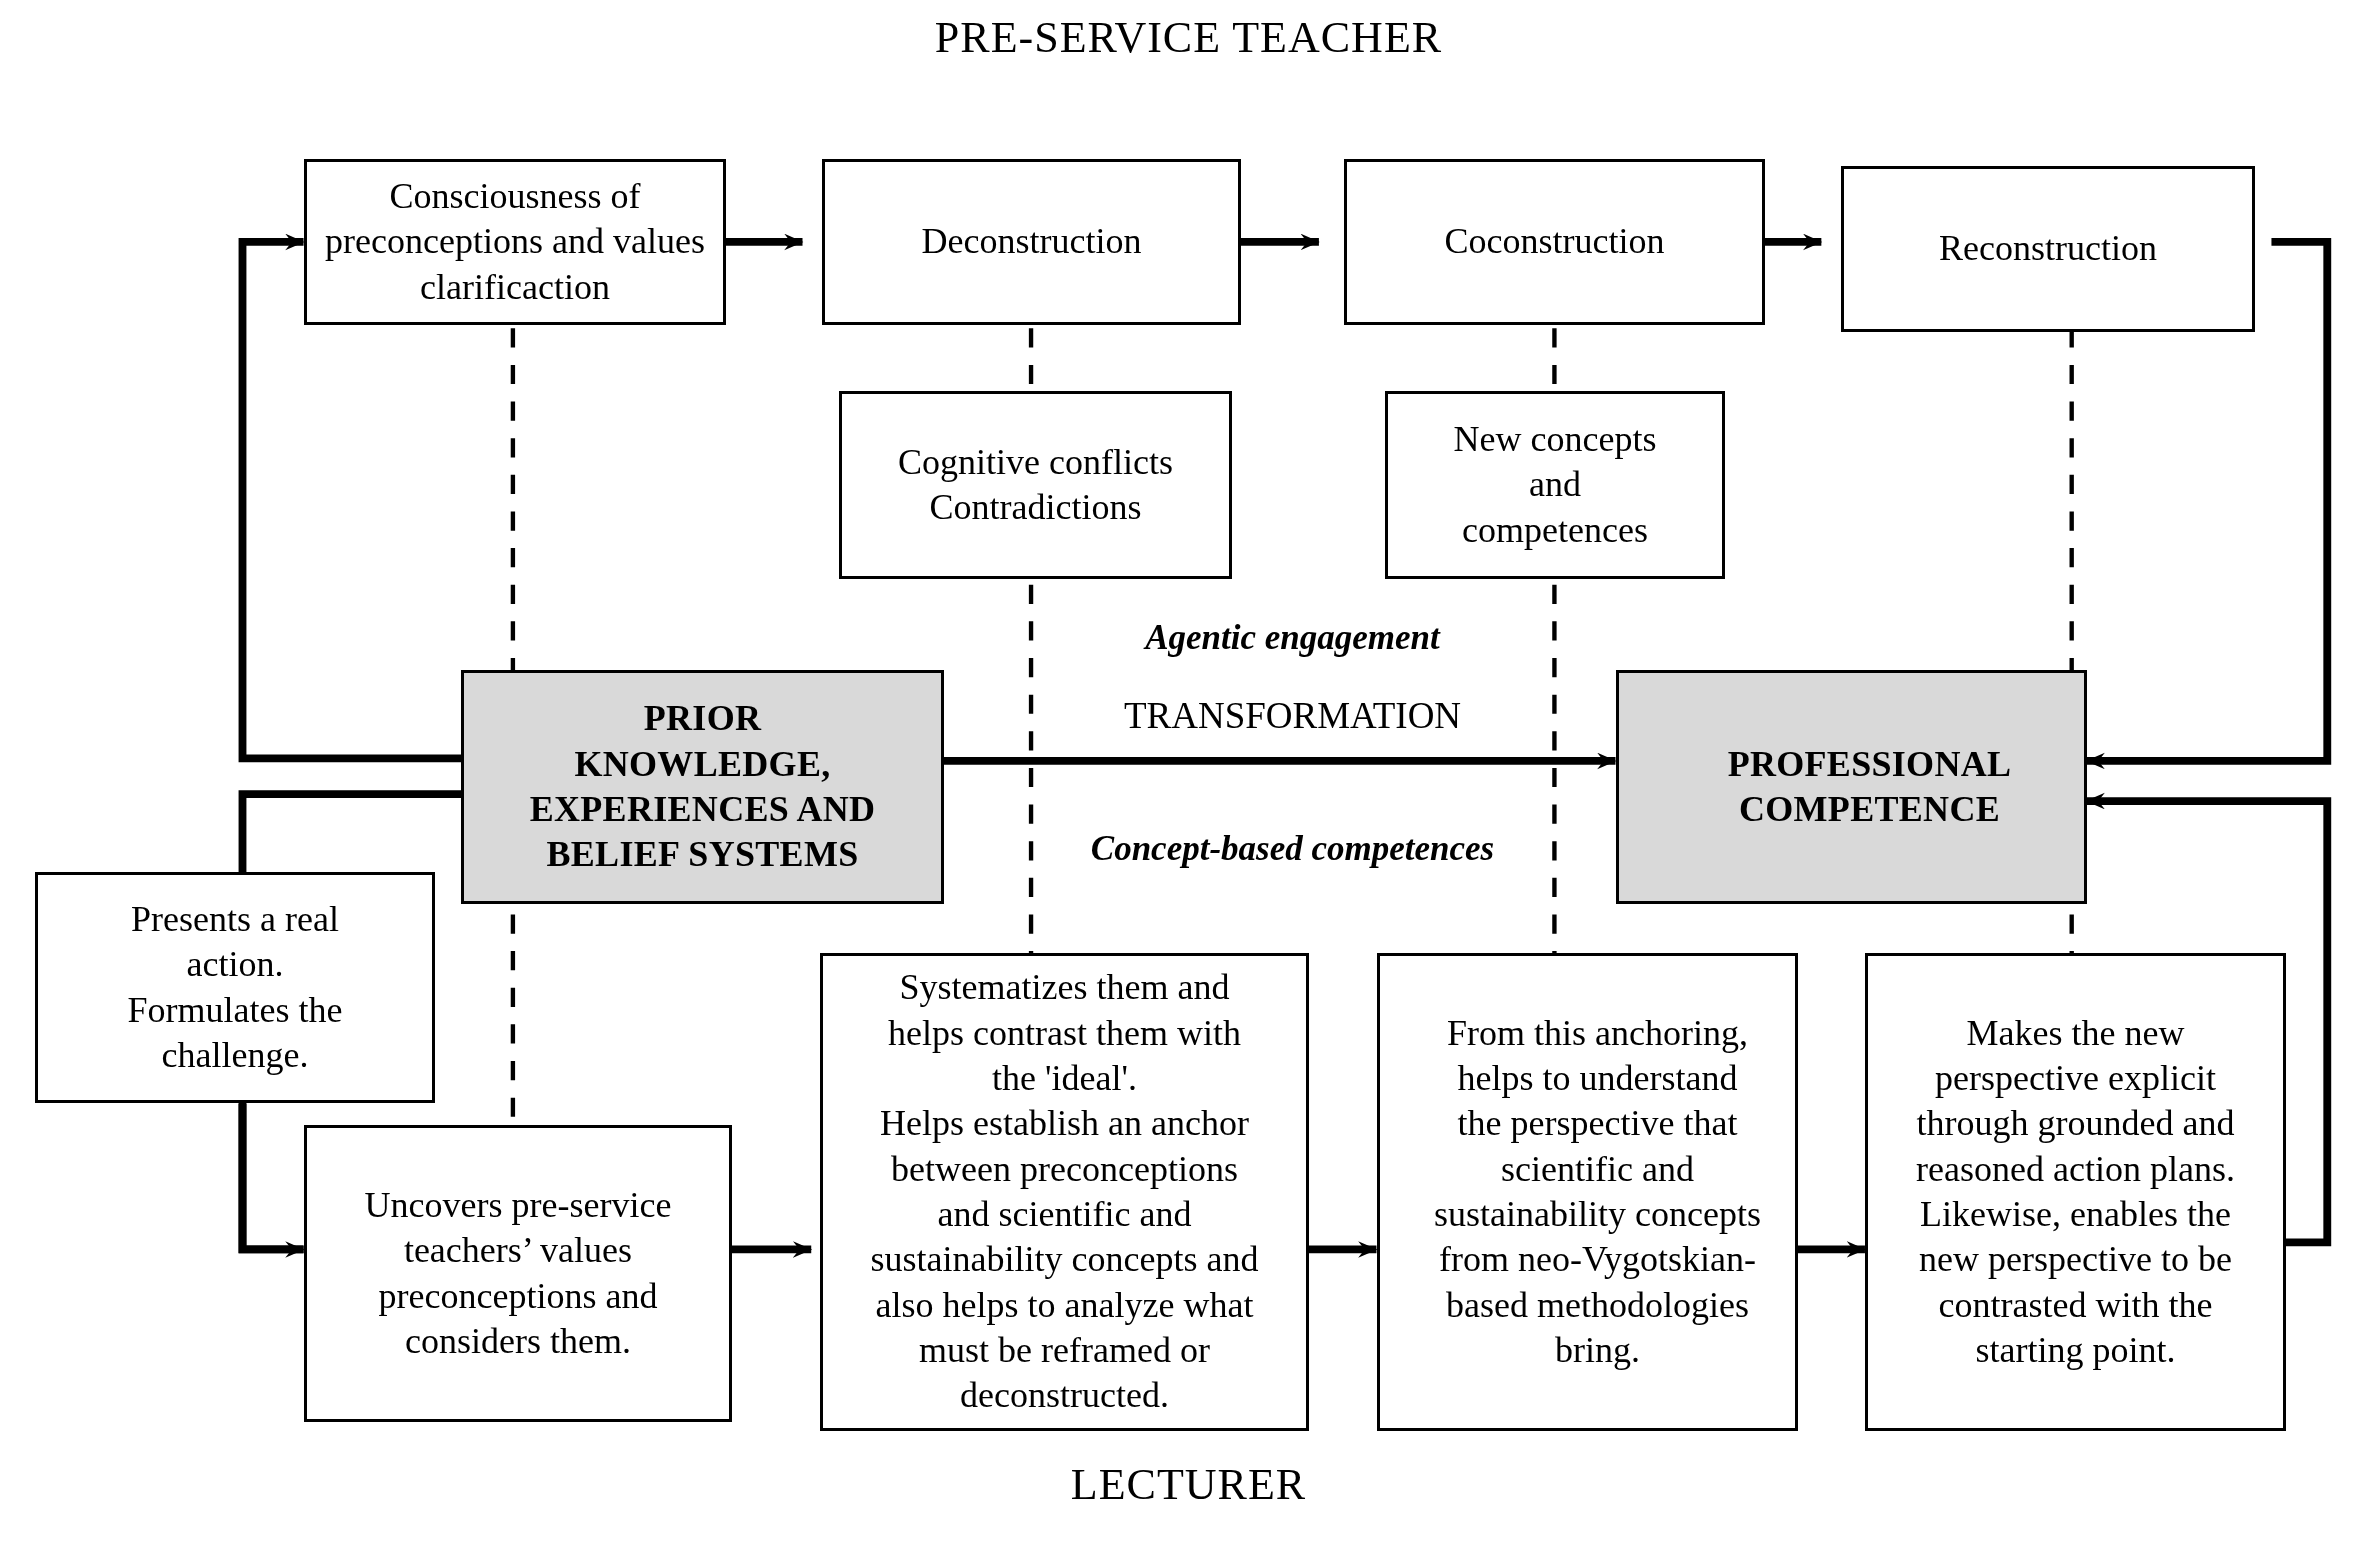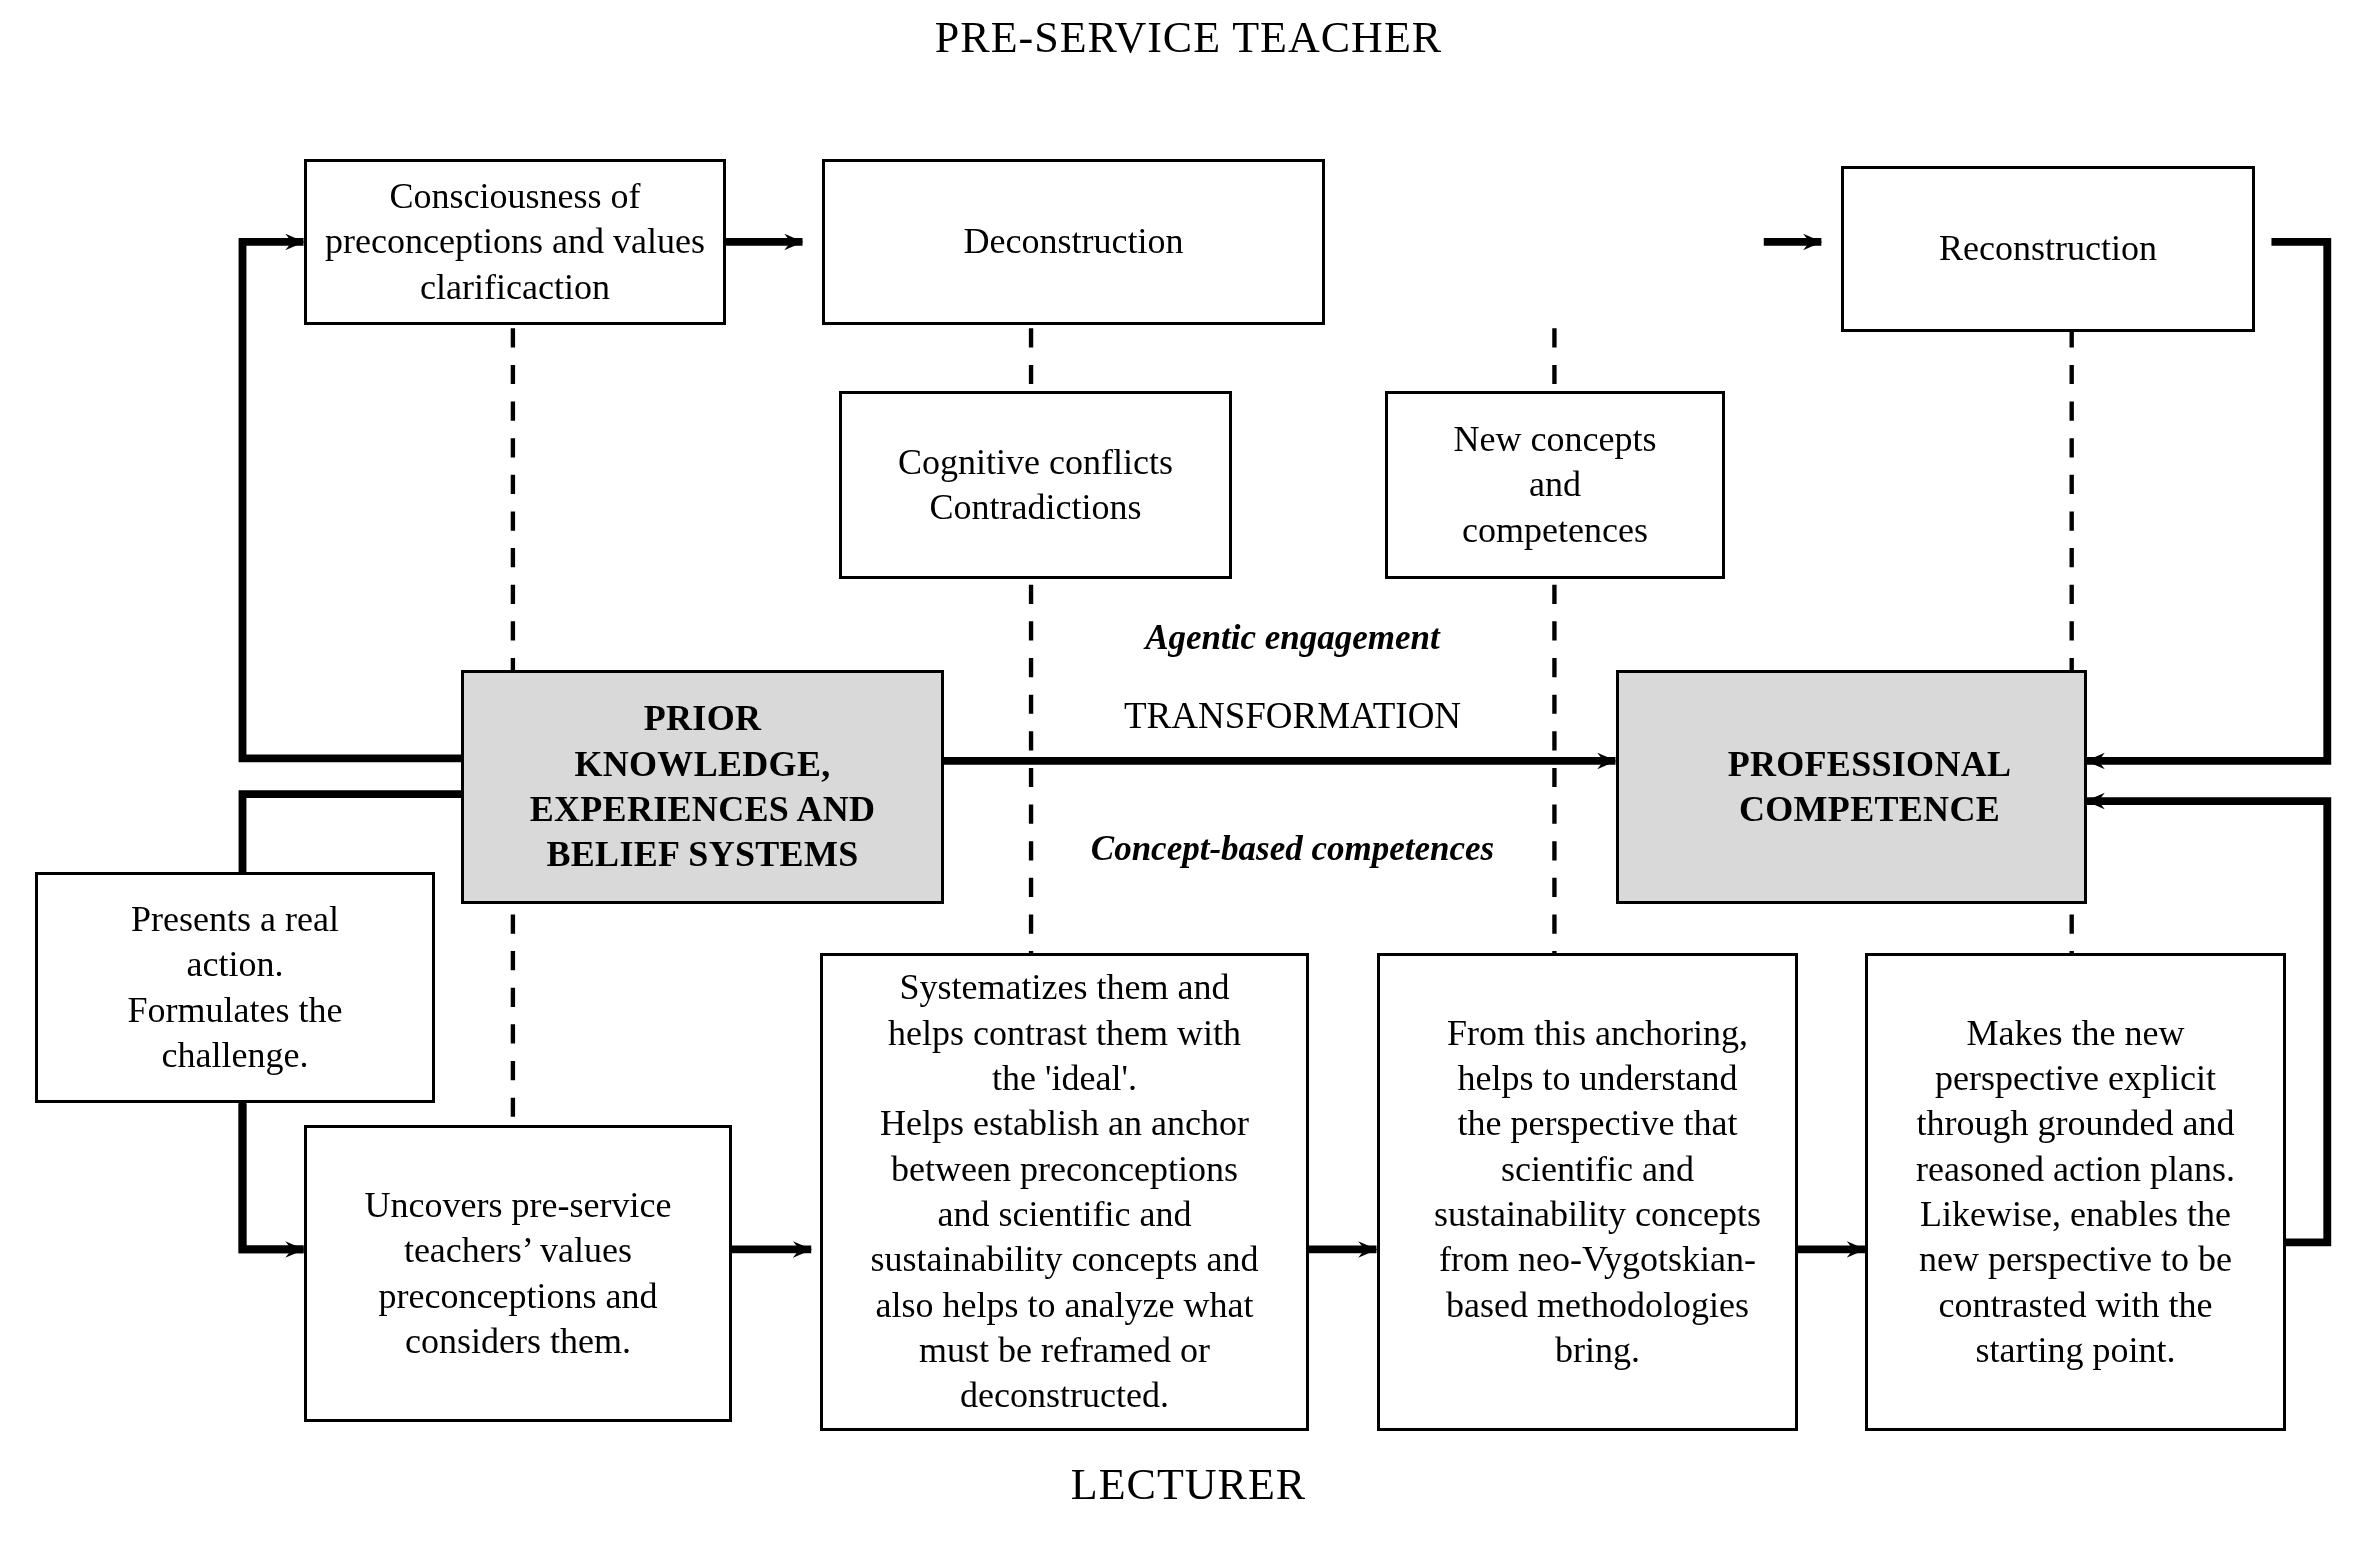--- a/index.html
+++ b/index.html
@@ -68,24 +68,27 @@
     <path d="M 2618 1424 L 2668 1424 L 2668 918 L 2392 918" stroke="#000" stroke-width="9" fill="none" marker-end="url(#ahb)"></path>
   </svg>
 
   <div class="bigtitle" style="left:0;top:12.2px;width:2377px;">PRE-SERVICE TEACHER</div>
   <div class="bigtitle" style="left:0;top:1459px;width:2377px;">LECTURER</div>
 
   <div class="node fs41" style="left:304px;top:159px;width:422px;height:166px;">
     <span>Consciousness of preconceptions and values clarificaction</span>
   </div>
 
-  <div class="node fs41" style="left:822px;top:159px;width:503px;height:166px;">
+  <div class="node fs41" style="left:822px;top:159px;width:419px;height:166px;">
     <span>Deconstruction</span>
   </div>
 
+  <div class="node fs41" style="left:1344px;top:159px;width:421px;height:166px;">
+    <span>Coconstruction</span>
+  </div>
 
   <div class="node fs41" style="left:1841px;top:166px;width:414px;height:166px;">
     <span>Reconstruction</span>
   </div>
 
   <div class="node fs41" style="left:839px;top:391px;width:393px;height:188px;white-space:pre-line;">
     <span>Cognitive conflicts
 Contradictions</span>
   </div>
 

